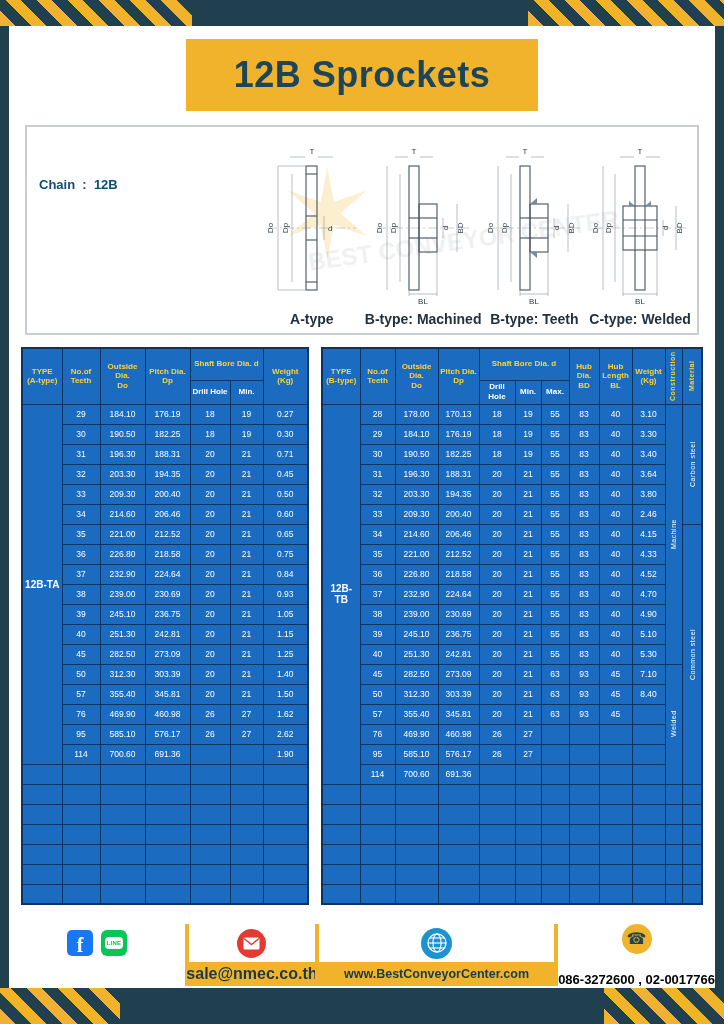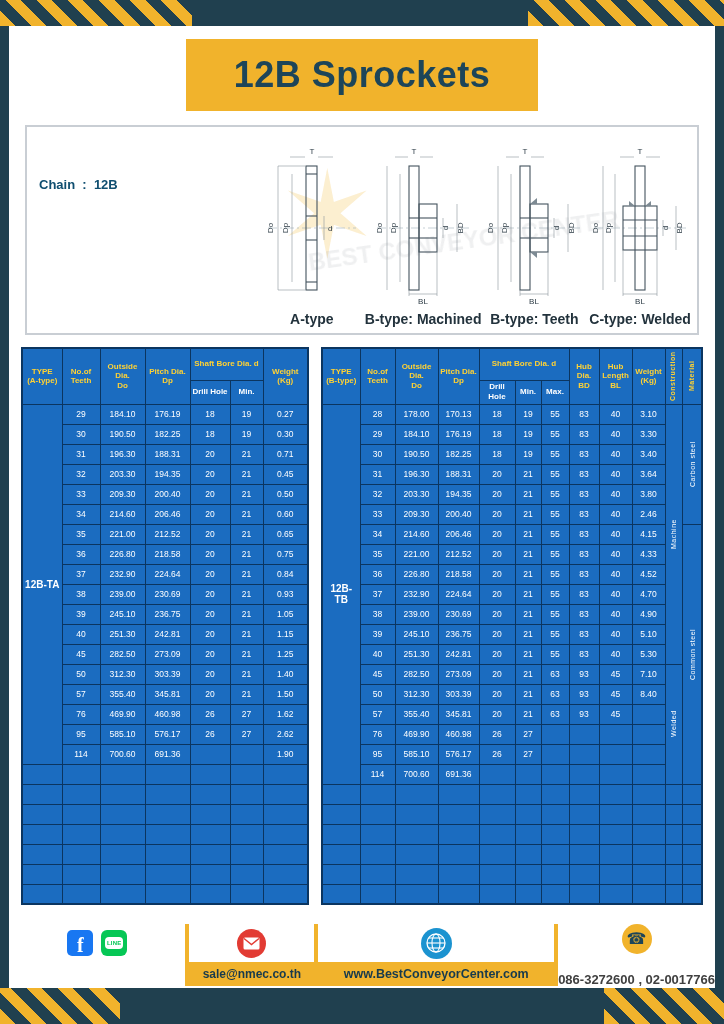--- a/index.html
+++ b/index.html
@@ -53,21 +53,21 @@
   .vhead { color:#ffd234; font-weight:bold; }
   td.vtext { color:#ffffff; }
   #table-a { width:286px; }
   #table-b { width:380px; }
 
   .footer { position:absolute; left:0; right:0; bottom:2px; height:62px; display:flex; align-items:stretch; }
   .f-seg { display:flex; flex-direction:column; }
   .f-icons { height:38px; display:flex; align-items:center; justify-content:center; gap:8px; }
   .f-bar { height:24px; display:flex; align-items:center; justify-content:center;
     background:#f1b32c; color:#173a4d; font-weight:bold; font-size:12.5px; white-space:nowrap; }
-  .f-bar.plain { background:transparent; color:#404040; font-size:13px;margin-top:18px; }
+  .f-bar.plain { background:transparent; color:#000000; font-size:13px;margin-top:18px; }
   .f-sep { width:4px; background:#f1b32c; }
   .icon-fb { width:26px; height:26px; background:#1877f2; border-radius:5px; color:#fff;
     font-family:"Liberation Serif", serif; font-weight:bold; font-size:20px;
     display:flex; align-items:flex-end; justify-content:center; line-height:1.1; }
   .icon-line { width:26px; height:26px; background:#06c755; border-radius:6px;
     display:flex; align-items:center; justify-content:center; }
   .line-bubble { background:#fff; color:#06c755; font-size:6px; font-weight:bold;
     border-radius:4px; padding:3px 2px; letter-spacing:.2px; }
   .icon-mail { width:29px; height:29px; background:#e23b33; border-radius:50%;
     display:flex; align-items:center; justify-content:center; }
@@ -813,21 +813,21 @@
     <div class="f-sep"></div>
     <div class="f-seg" style="width:126px">
       <div class="f-icons">
         <div class="icon-mail">
           <svg width="17" height="13" viewBox="0 0 17 13">
             <rect x="0.5" y="0.5" width="16" height="12" rx="1.5" fill="#ffffff"></rect>
             <path d="M1 1.5 L8.5 7.5 L16 1.5" stroke="#e23b33" stroke-width="1.4" fill="none"></path>
           </svg>
         </div>
       </div>
-      <div class="f-bar" style="font-size:12px">sale@nmec.co.th</div>
+      <div class="f-bar" style="font-size:16px">sale@nmec.co.th</div>
     </div>
     <div class="f-sep"></div>
     <div class="f-seg" style="width:238px">
       <div class="f-icons">
         <div class="icon-globe">
           <svg width="22" height="22" viewBox="0 0 22 22">
             <circle cx="11" cy="11" r="9" fill="none" stroke="#ffffff" stroke-width="1.3"></circle>
             <ellipse cx="11" cy="11" rx="4" ry="9" fill="none" stroke="#ffffff" stroke-width="1.1"></ellipse>
             <line x1="2" y1="11" x2="20" y2="11" stroke="#ffffff" stroke-width="1.1"></line>
             <line x1="3.5" y1="6" x2="18.5" y2="6" stroke="#ffffff" stroke-width="1.1"></line>

